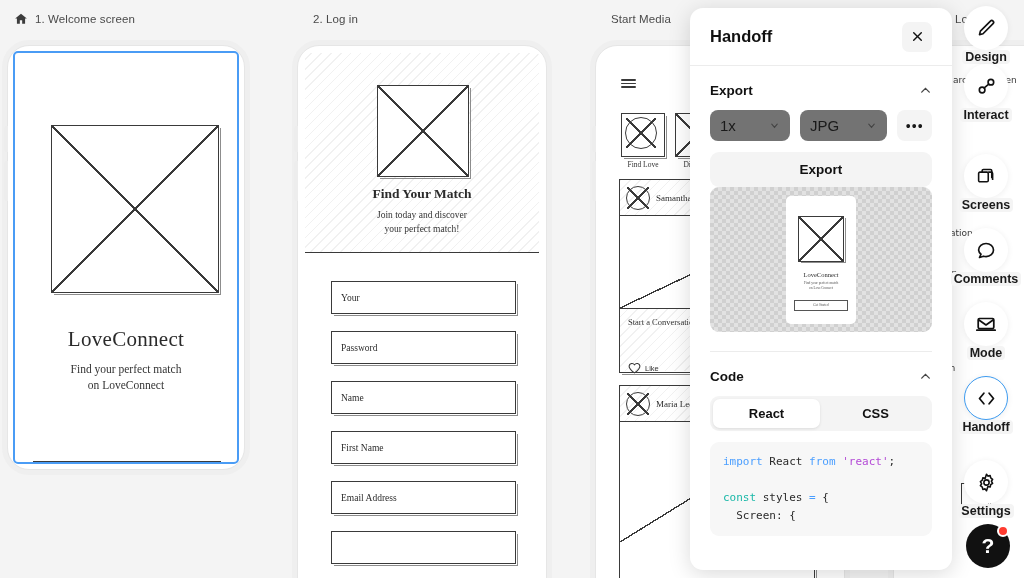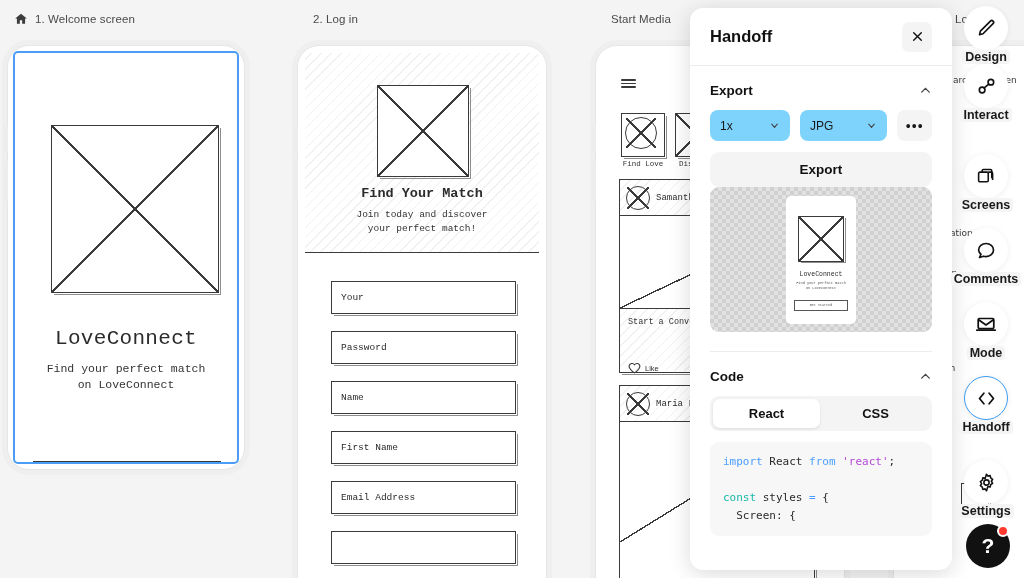--- a/index.html
+++ b/index.html
@@ -69,21 +69,21 @@
     border-bottom: 1.4px solid #8d8d8d;
     pointer-events: none;
   }
   .cross {
     position: absolute; inset: 0;
     background:
       linear-gradient(to bottom right, transparent calc(50% - .8px), #3a3a3a calc(50% - .8px), #3a3a3a calc(50% + .8px), transparent calc(50% + .8px)),
       linear-gradient(to bottom left,  transparent calc(50% - .8px), #3a3a3a calc(50% - .8px), #3a3a3a calc(50% + .8px), transparent calc(50% + .8px));
   }
   .hand {
-    font-family: Liberation Mono, monospace;
+    font-family: Liberation Serif, serif;
     color: #2b2b2b;
   }
 
   
   .s1-img { position: absolute; }
   .s1-title {
     position: absolute; width: 100%; text-align: center;
     font-size: 21px; letter-spacing: .3px;
   }
   .s1-sub {
@@ -190,23 +190,23 @@
   }
   .panel-body { padding: 0 20px; }
   .sect-head {
     display: flex; align-items: center; justify-content: space-between;
     padding: 17px 0 12px;
   }
   .sect-title { font-size: 13.5px; font-weight: bold; color: #111; }
   .chev { width: 13px; height: 13px; color: #444; }
   .row { display: flex; gap: 10px; align-items: center; }
   .select {
-    height: 31px; border-radius: 8px; background: #7dd3fc;
+    height: 31px; border-radius: 8px; background: #737373;
     display: flex; align-items: center; justify-content: space-between;
-    padding: 0 10px; font-size: 12px; color: #1a1a1a;
+    padding: 0 10px; font-size: 15px; color: #1a1a1a;
     cursor: pointer;
   }
   .sel-scale { width: 86px; }
   .sel-fmt { width: 94px; }
   .more-btn {
     width: 38px; height: 31px; border-radius: 8px; background: #f4f4f4;
     display: flex; align-items: center; justify-content: center;
     font-size: 14px; color: #1a1a1a; letter-spacing: 1px; cursor: pointer;
   }
   .export-btn {

